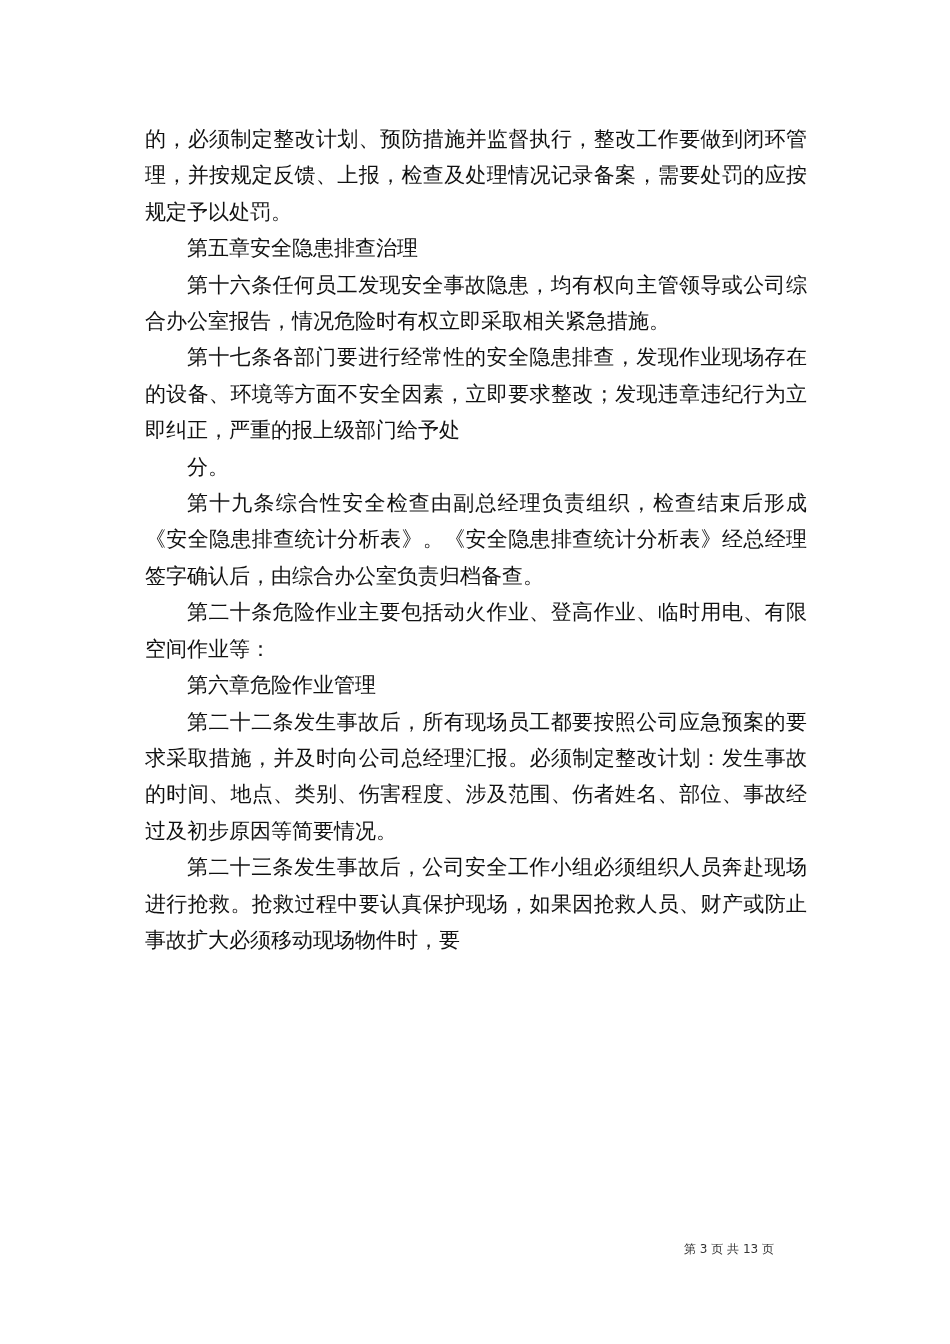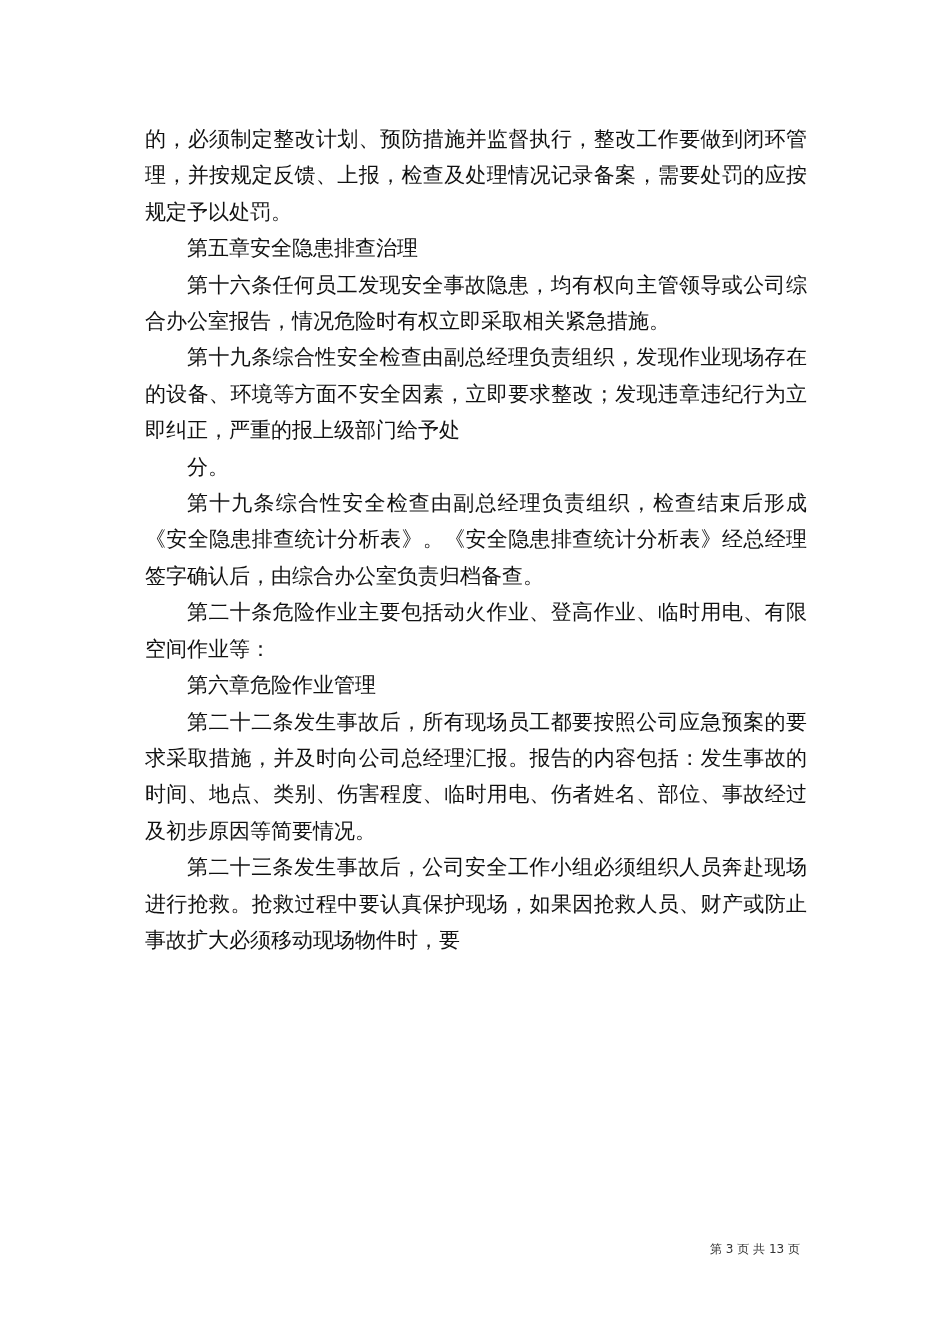--- a/index.html
+++ b/index.html
@@ -7,35 +7,35 @@
   .page { position: absolute; left: 0; top: 0; width: 950px; height: 1224px; background: #ffffff; }
   .content {
     position: absolute; left: 145px; top: 121px; width: 662px;
     font-family: "DejaVu Serif", "Liberation Serif", serif;
     font-size: 21px; line-height: 36.4px; color: #111111;
     text-align: justify; text-justify: inter-character;
   }
   .content p { margin: 0; padding: 0; }
   .indent { text-indent: 2em; }
   .footer {
-    position: absolute; left: 700px; top: 1241px; width: 110px;
+    position: absolute; left: 684px; top: 1241px; width: 110px;
     font-family: "DejaVu Sans", "Liberation Sans", sans-serif;
-    font-size: 12px; color: #333333; text-align: center;
+    font-size: 12px; color: #333333; text-align: left;
   }
 </style>
 </head>
 <body>
 
 <div class="page">
   <div class="content">
     <p>的，必须制定整改计划、预防措施并监督执行，整改工作要做到闭环管理，并按规定反馈、上报，检查及处理情况记录备案，需要处罚的应按规定予以处罚。</p>
     <p class="indent">第五章安全隐患排查治理</p>
     <p class="indent">第十六条任何员工发现安全事故隐患，均有权向主管领导或公司综合办公室报告，情况危险时有权立即采取相关紧急措施。</p>
-    <p class="indent">第十九条综合性安全检查由副总经理负责组织，发现作业现场存在的设备、环境等方面不安全因素，立即要求整改；发现违章违纪行为立即纠正，严重的报上级部门给予处</p>
+    <p class="indent">第十七条各部门要进行经常性的安全隐患排查，发现作业现场存在的设备、环境等方面不安全因素，立即要求整改；发现违章违纪行为立即纠正，严重的报上级部门给予处</p>
     <p class="indent">分。</p>
     <p class="indent">第十九条综合性安全检查由副总经理负责组织，检查结束后形成《安全隐患排查统计分析表》。《安全隐患排查统计分析表》经总经理签字确认后，由综合办公室负责归档备查。</p>
     <p class="indent">第二十条危险作业主要包括动火作业、登高作业、临时用电、有限空间作业等：</p>
     <p class="indent">第六章危险作业管理</p>
-    <p class="indent">第二十二条发生事故后，所有现场员工都要按照公司应急预案的要求采取措施，并及时向公司总经理汇报。报告的内容包括：发生事故的时间、地点、类别、伤害程度、临时用电、伤者姓名、部位、事故经过及初步原因等简要情况。</p>
+    <p class="indent">第二十二条发生事故后，所有现场员工都要按照公司应急预案的要求采取措施，并及时向公司总经理汇报。必须制定整改计划：发生事故的时间、地点、类别、伤害程度、涉及范围、伤者姓名、部位、事故经过及初步原因等简要情况。</p>
     <p class="indent">第二十三条发生事故后，公司安全工作小组必须组织人员奔赴现场进行抢救。抢救过程中要认真保护现场，如果因抢救人员、财产或防止事故扩大必须移动现场物件时，要</p>
   </div>
   <div class="footer">第 3 页 共 13 页</div>
 </div>
 
 </body></html>

